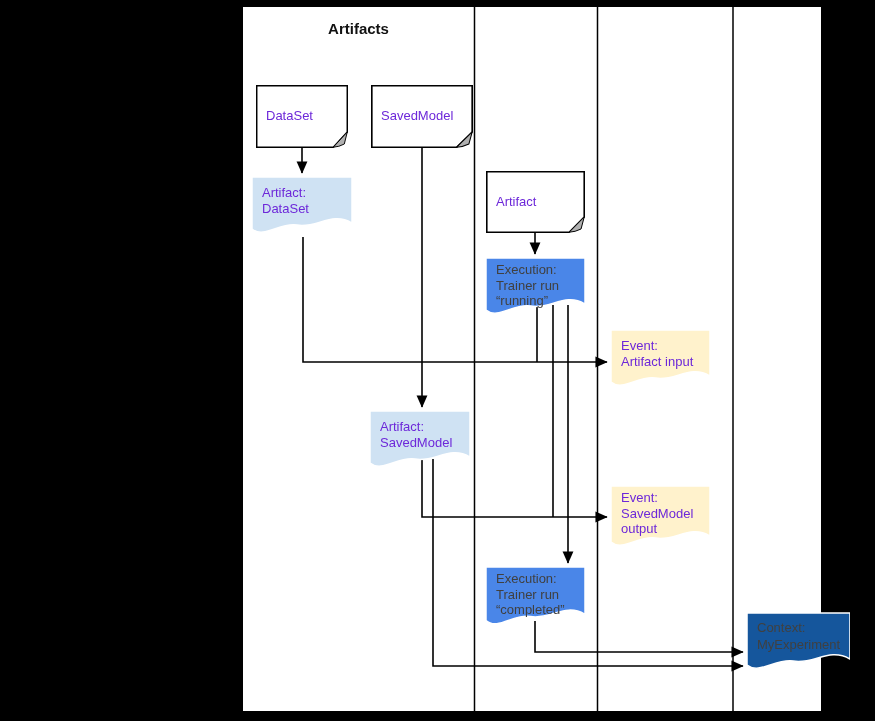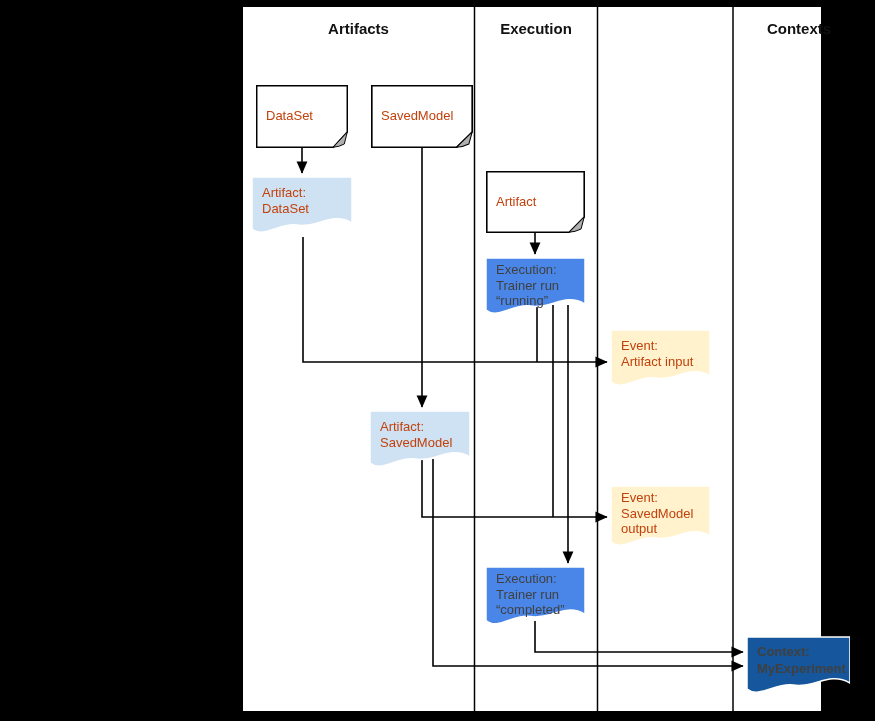--- a/index.html
+++ b/index.html
@@ -9,47 +9,45 @@
   .col-header{position:absolute;top:11px;height:22px;line-height:22px;text-align:center;
               font-size:15px;font-weight:700;color:#111;}
   .hdr-artifacts{left:0;width:231px;}
   .hdr-execution{left:231px;width:124px;}
   .hdr-events{left:355px;width:135px;}
   .hdr-contexts{left:490px;width:132px;}
   .edges{position:absolute;left:0;top:0;width:622px;height:704px;}
   .node{position:absolute;}
   .node svg.shape{position:absolute;left:0;top:0;width:100%;height:100%;}
   .label{position:absolute;left:0;top:0;width:100%;padding-left:10px;box-sizing:border-box;
-         font-size:13px;line-height:15.5px;color:#c2410c;}
+         font-size:13px;line-height:15.5px;color:#6d28d9;}
   .label span{display:block;white-space:nowrap;}
   .light .label{color:#404040;}
   .n-dataset{left:13px;top:78px;width:92px;height:63px;}
   .n-savedmodel{left:128px;top:78px;width:102px;height:63px;}
   .n-trainer{left:243px;top:164px;width:99px;height:62px;}
   .n-artifact-dataset{left:9px;top:169px;width:100px;height:66px;}
   .n-execution-running{left:243px;top:250px;width:99px;height:66px;}
   .n-event-dataset-input{left:368px;top:322px;width:99px;height:66px;}
   .n-artifact-savedmodel{left:127px;top:403px;width:100px;height:66px;}
   .n-event-savedmodel-output{left:368px;top:478px;width:99px;height:70px;}
   .n-execution-completed{left:243px;top:559px;width:99px;height:68px;}
-  .n-context-myexperiment{left:504px;top:629px;width:103px;height:66px;font-weight:bold;}
+  .n-context-myexperiment{left:504px;top:605px;width:103px;height:66px;}
   .pad-doc{padding-top:23px;}
   .pad-2line{padding-top:9px;}
   .pad-3line{padding-top:5px;}
   .pad-context{padding-top:8px;line-height:16.5px;}
 </style>
 </head>
 <body>
 
 <div class="stage">
   <div class="canvas">
 
     <div class="col-header hdr-artifacts">Artifacts</div>
-    <div class="col-header hdr-execution">Execution</div>
-    <div class="col-header hdr-contexts">Contexts</div>
 
     <svg class="edges" viewBox="0 0 622 704">
       <defs>
         <marker id="arr" viewBox="0 0 10 10" refX="8.5" refY="5" markerWidth="8.5" markerHeight="8.5" orient="auto-start-reverse">
           <path d="M0,1 L9,5 L0,9 Z" fill="#000"></path>
         </marker>
       </defs>
 
       <line x1="231.5" y1="0" x2="231.5" y2="704" stroke="#000" stroke-width="1.5"></line>
       <line x1="354.5" y1="0" x2="354.5" y2="704" stroke="#000" stroke-width="1.5"></line>

